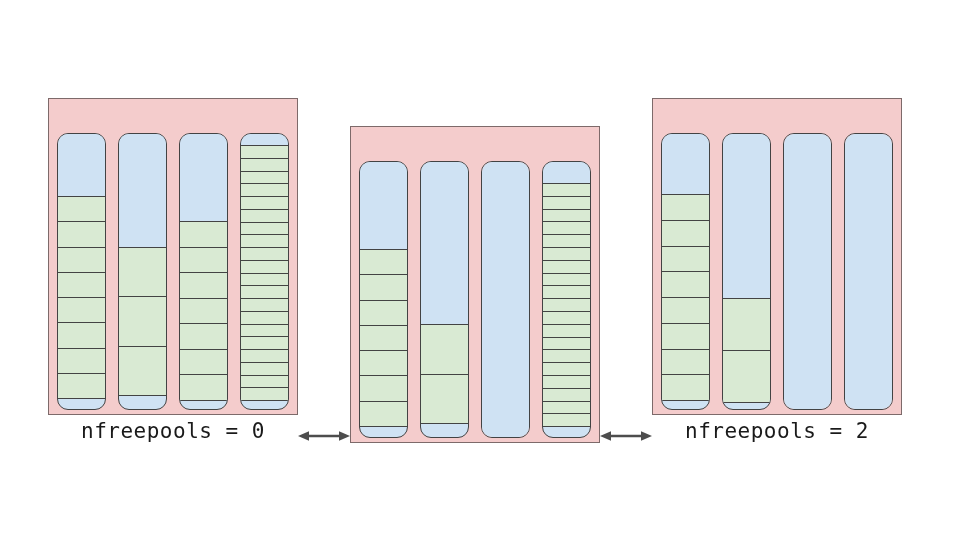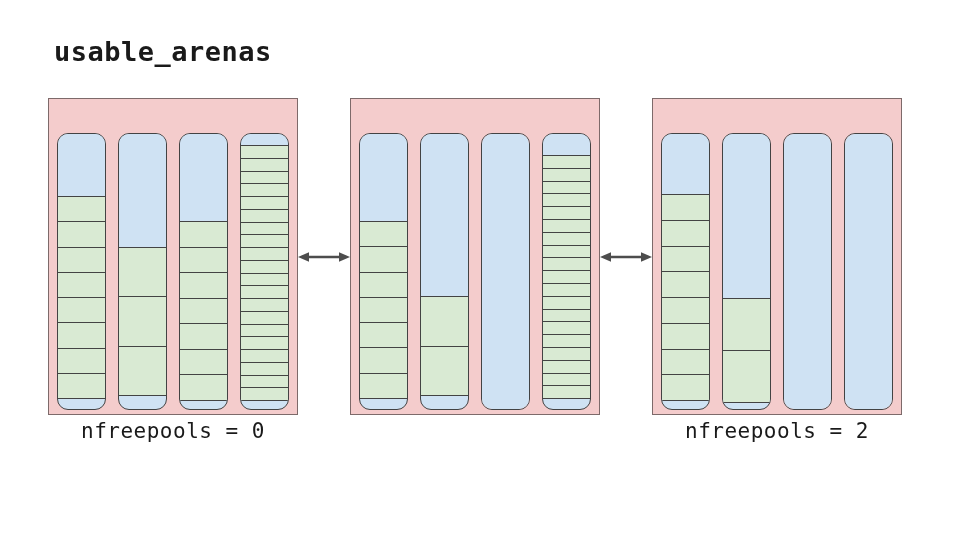--- a/index.html
+++ b/index.html
@@ -25,21 +25,21 @@
     font-weight: 600;
     letter-spacing: 0.5px;
     white-space: nowrap;
   }
   .arenas-row {
     position: absolute;
     left: 0;
     top: 98px;
     width: 960px;
     display: flex;
-    align-items: flex-start;
+    align-items: flex-end;
     box-sizing: border-box;
   }
   .lead-spacer { flex: 0 0 48px; }
   .tail-spacer { flex: 0 0 60px; }
   .arrow-spacer {
     flex: 1 1 auto;
     display: flex;
     justify-content: center;
     align-items: flex-start;
   }
@@ -94,21 +94,20 @@
     text-align: center;
     font-size: 21px;
     letter-spacing: 0.5px;
     white-space: nowrap;
   }
 </style>
 </head>
 <body>
 
 <div class="canvas">
-  <h1 class="title">usable_arenas</h1>
   <div class="arenas-row" id="arenas-row">
       <div class="lead-spacer"></div>
       <div class="arena-wrap">
         <div class="arena-box">
           <div class="pool">
             <div class="seg-free" style="height: 62px;"></div>
             <div class="used-area" style="height: 203px;">
               <div class="used-row"></div>
               <div class="used-row"></div>
               <div class="used-row"></div>

